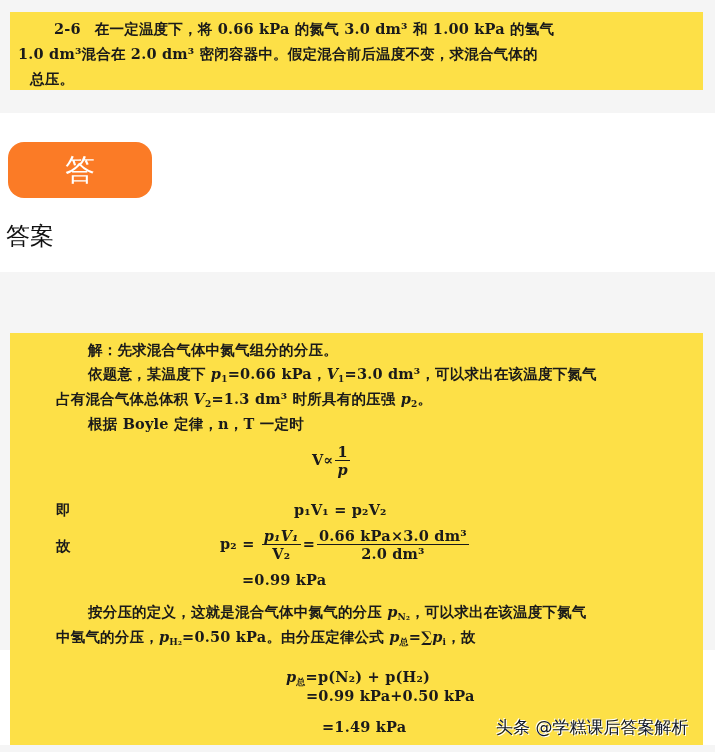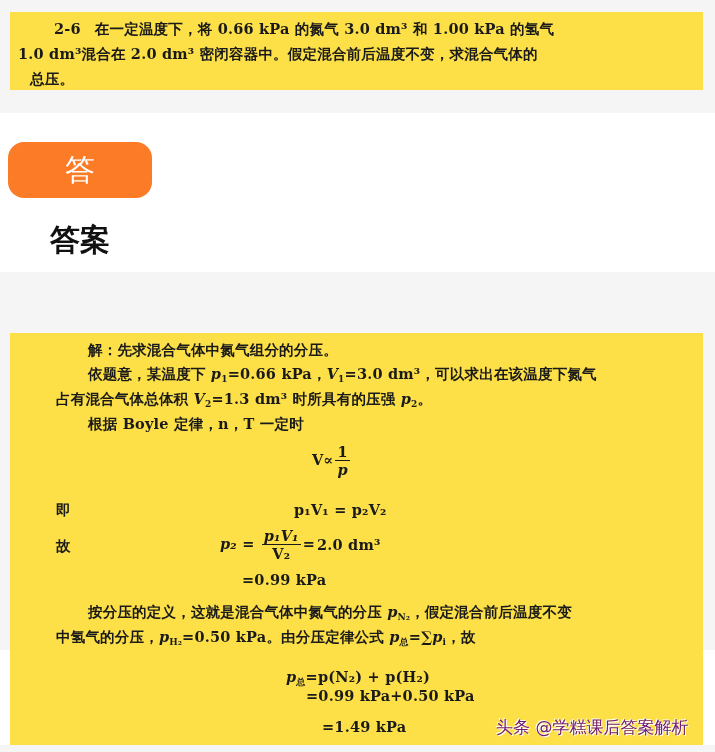--- a/index.html
+++ b/index.html
@@ -18,26 +18,26 @@
   .frac { display: inline-block; vertical-align: middle; text-align: center; margin: 0 2px; }
   .frac .num { display: block; border-bottom: 1.2px solid #1a1a1a; padding: 0 2px; line-height: 17px; }
   .frac .den { display: block; line-height: 17px; }
   .answer-btn {
     position: absolute; left: 8px; top: 142px; width: 144px; height: 56px;
     background: #fb7b26; border-radius: 16px; color: #fff;
     font-family: "DejaVu Sans", sans-serif; font-size: 30px;
     display: flex; align-items: center; justify-content: center;
   }
   .answer-heading {
-    position: absolute; left: 6px; top: 220px; font-size: 30px;
-    font-family: "DejaVu Sans", sans-serif; color: #111; font-weight: bold; margin-left: 44px;
+    position: absolute; left: 6px; top: 220px; font-size: 24px;
+    font-family: "DejaVu Sans", sans-serif; color: #111; font-weight: normal;
   }
   .watermark {
     position: absolute; left: 496px; top: 716px; font-size: 17px;
-    font-family: "DejaVu Sans", sans-serif; color: #701a75; font-weight: normal;
+    font-family: "DejaVu Sans", sans-serif; color: #0f172a; font-weight: normal;
     text-shadow: 1px 1px 0 #fff, -1px -1px 0 #fff;
   }
 </style>
 </head>
 <body>
 
 <div class="band" style="top:0;height:113px;"></div>
 <div class="scan" style="left:10px;top:12px;width:693px;height:78px;">
   <div class="line" style="left:44px;top:8px;">
     <span class="q-num">2-6</span><span>在一定温度下，将 0.66 kPa 的氮气 3.0 dm³ 和 1.00 kPa 的氢气</span>
@@ -64,27 +64,27 @@
 
   <div class="line" style="left:302px;top:110px;">
     <span>V∝</span><span class="frac"><span class="num">1</span><span class="den" style="font-style:italic">p</span></span>
   </div>
 
   <div class="line" style="left:46px;top:168px;">即</div>
   <div class="line" style="left:284px;top:168px;">p₁V₁ = p₂V₂</div>
 
   <div class="line" style="left:46px;top:204px;">故</div>
   <div class="line" style="left:210px;top:194px;">
-    <span style="font-style:italic">p₂ =</span>
-    <span class="frac"><span class="num" style="font-style:italic">p₁V₁</span><span class="den" style="">V₂</span></span><span>=</span><span class="frac"><span class="den">2.0 dm³</span></span>
+    <span style="">p₂ =</span>
+    <span class="frac"><span class="num" style="font-style:italic">p₁V₁</span><span class="den" style="">V₂</span></span><span>=</span><span class="frac"><span class="num">0.66 kPa×3.0 dm³</span><span class="den">2.0 dm³</span></span>
   </div>
   <div class="line" style="left:232px;top:238px;">=0.99 kPa</div>
 
   <div class="line" style="left:78px;top:270px;">
-    <span>按分压的定义，这就是混合气体中氮气的分压 </span><i>p</i><sub>N₂</sub><span>，假定混合前后温度不变</span>
+    <span>按分压的定义，这就是混合气体中氮气的分压 </span><i>p</i><sub>N₂</sub><span>，可以求出在该温度下氮气</span>
   </div>
   <div class="line" style="left:46px;top:295px;">
     <span>中氢气的分压，</span><i>p</i><sub>H₂</sub><span>=0.50 kPa。由分压定律公式 </span><i>p</i><sub>总</sub><span>=∑</span><i>p</i><sub>i</sub><span>，故</span>
   </div>
 </div>
 
 <div class="band" style="top:745px;height:7px;"></div>
 <div class="scan" style="left:10px;top:650px;width:693px;height:95px;">
   <div class="line" style="left:276px;top:18px;">
     <i>p</i><sub>总</sub><span>=p(N₂) + p(H₂)</span>

